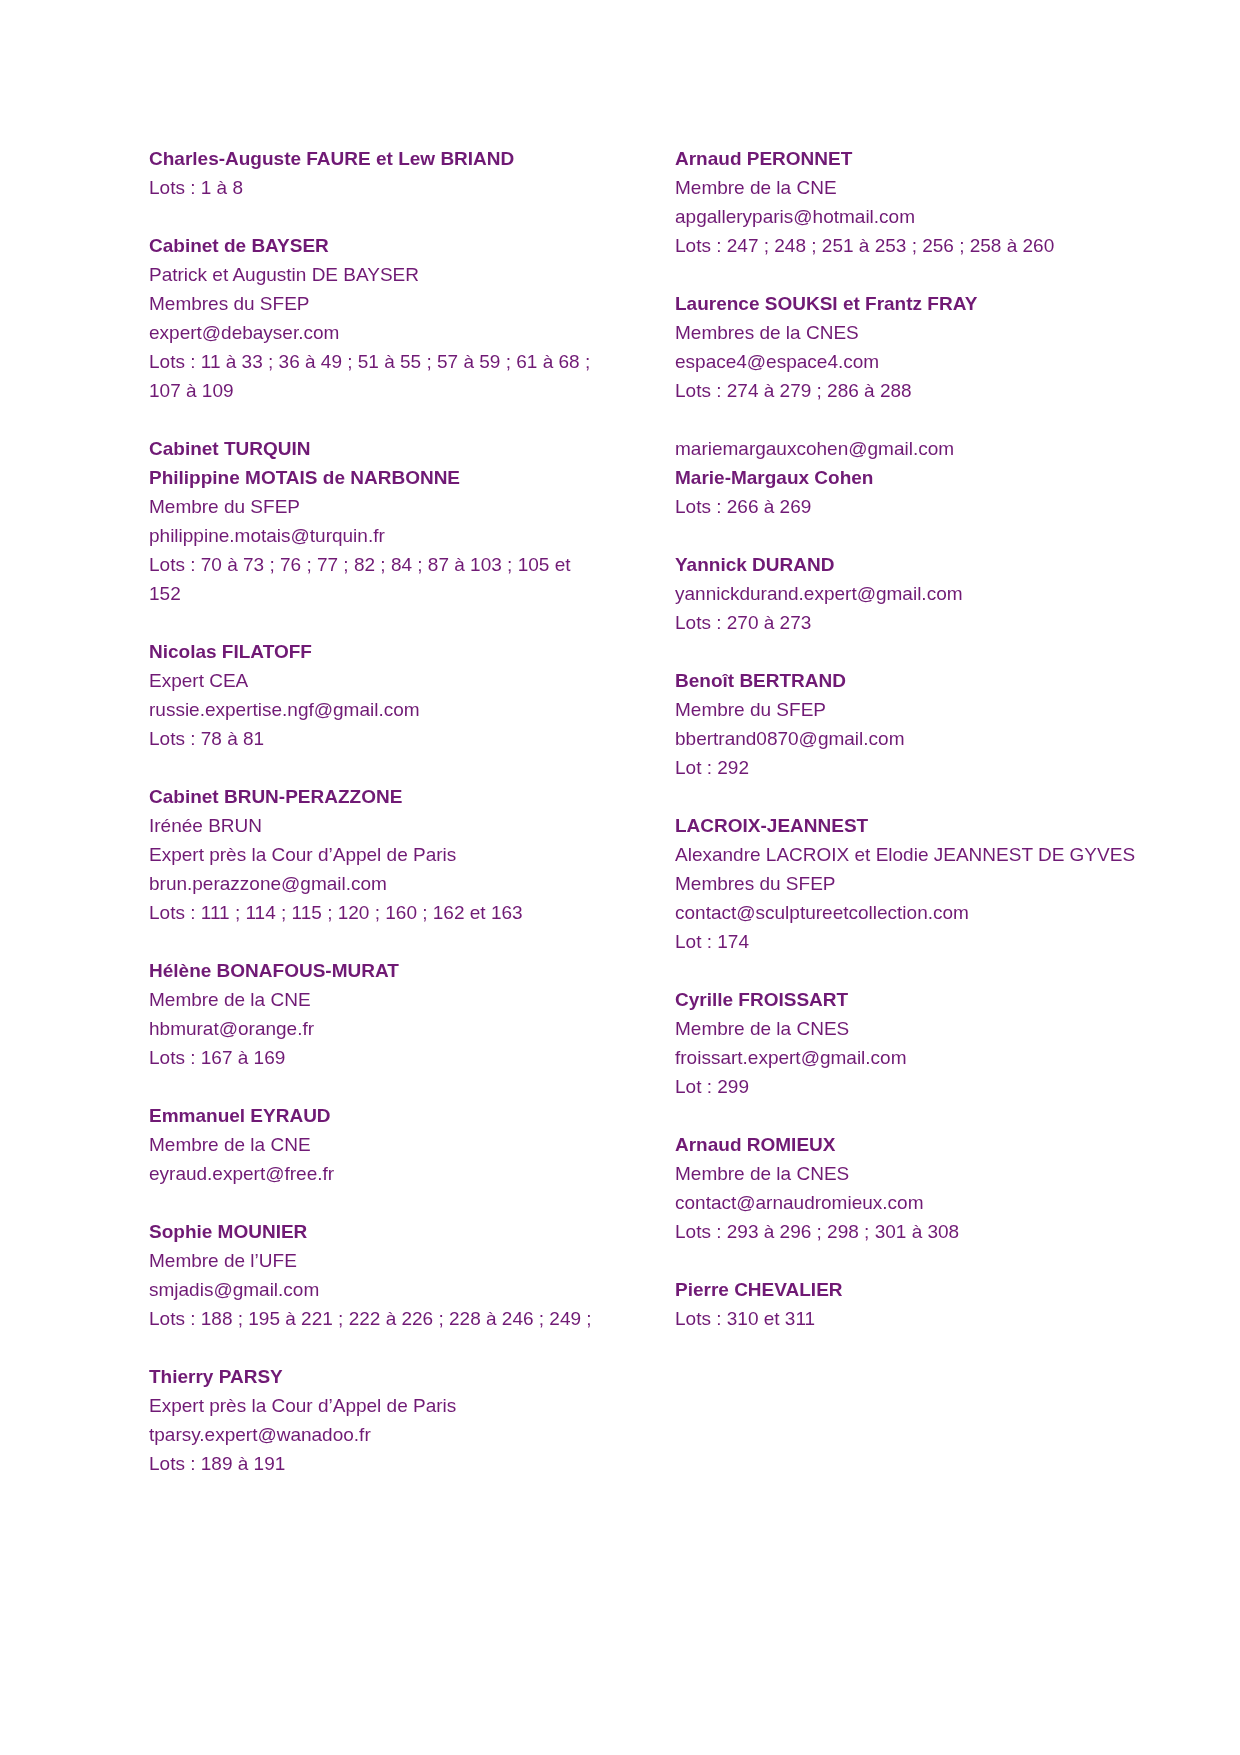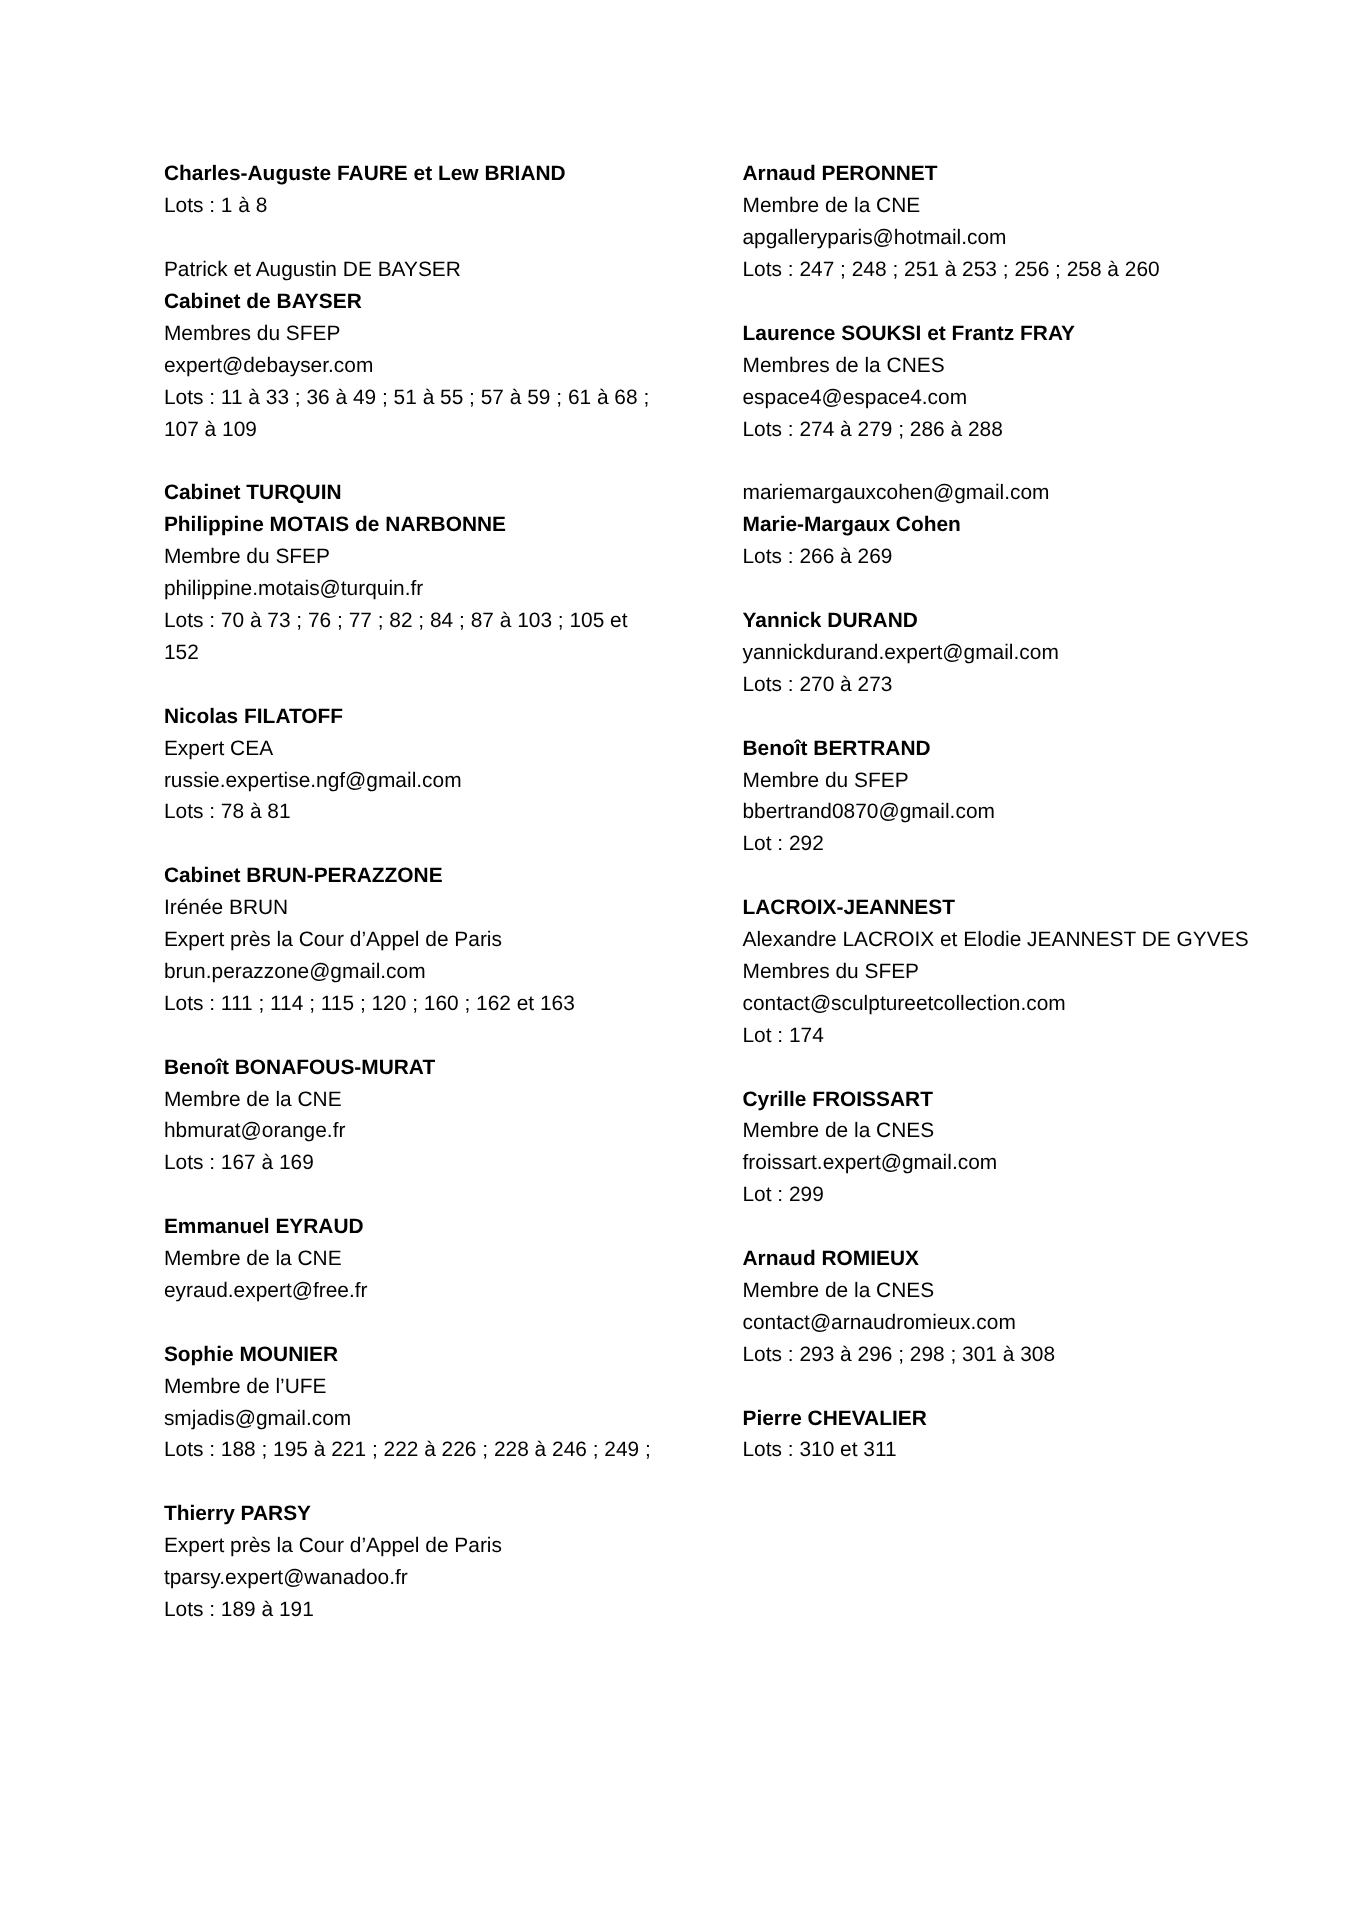--- a/index.html
+++ b/index.html
@@ -32,29 +32,29 @@
     white-space: nowrap;
     font-weight: normal;
     font-style: normal;
   }
   .bold   { font-weight: bold; }
   .italic { }
 </style>
 </head>
 <body>
 
-<div class="page" style="background: rgb(255, 255, 255); color: #000000;">
+<div class="page" style="background: rgb(255, 255, 255); color: #701a75;">
   <div class="col col-left">
       <div class="entry">
         <p class="line bold">Charles-Auguste FAURE et Lew BRIAND</p>
         <p class="line">Lots : 1 à 8</p>
       </div>
       <div class="entry">
+        <p class="line bold">Cabinet de BAYSER</p>
         <p class="line">Patrick et Augustin DE BAYSER</p>
-        <p class="line bold">Cabinet de BAYSER</p>
         <p class="line italic">Membres du SFEP</p>
         <p class="line">expert@debayser.com</p>
         <p class="line">Lots : 11 à 33 ; 36 à 49 ; 51 à 55 ; 57 à 59 ; 61 à 68 ;</p>
         <p class="line">107 à 109</p>
       </div>
       <div class="entry">
         <p class="line bold">Cabinet TURQUIN</p>
         <p class="line bold">Philippine MOTAIS de NARBONNE</p>
         <p class="line italic">Membre du SFEP</p>
         <p class="line">philippine.motais@turquin.fr</p>
@@ -68,21 +68,21 @@
         <p class="line">Lots : 78 à 81</p>
       </div>
       <div class="entry">
         <p class="line bold">Cabinet BRUN-PERAZZONE</p>
         <p class="line">Irénée BRUN</p>
         <p class="line italic">Expert près la Cour d’Appel de Paris</p>
         <p class="line">brun.perazzone@gmail.com</p>
         <p class="line">Lots : 111 ; 114 ; 115 ; 120 ; 160 ; 162 et 163</p>
       </div>
       <div class="entry">
-        <p class="line bold">Benoît BONAFOUS-MURAT</p>
+        <p class="line bold">Hélène BONAFOUS-MURAT</p>
         <p class="line italic">Membre de la CNE</p>
         <p class="line">hbmurat@orange.fr</p>
         <p class="line">Lots : 167 à 169</p>
       </div>
       <div class="entry">
         <p class="line bold">Emmanuel EYRAUD</p>
         <p class="line italic">Membre de la CNE</p>
         <p class="line">eyraud.expert@free.fr</p>
       </div>
       <div class="entry">

